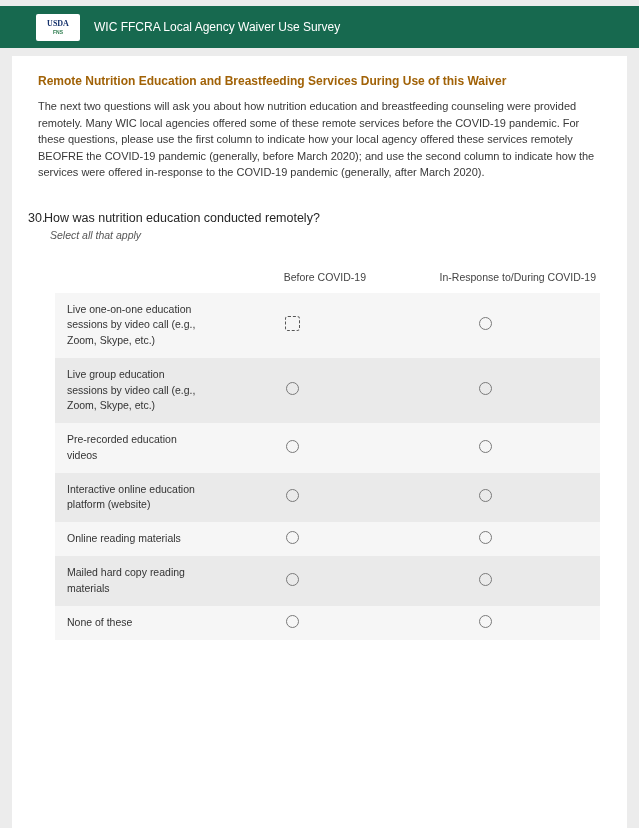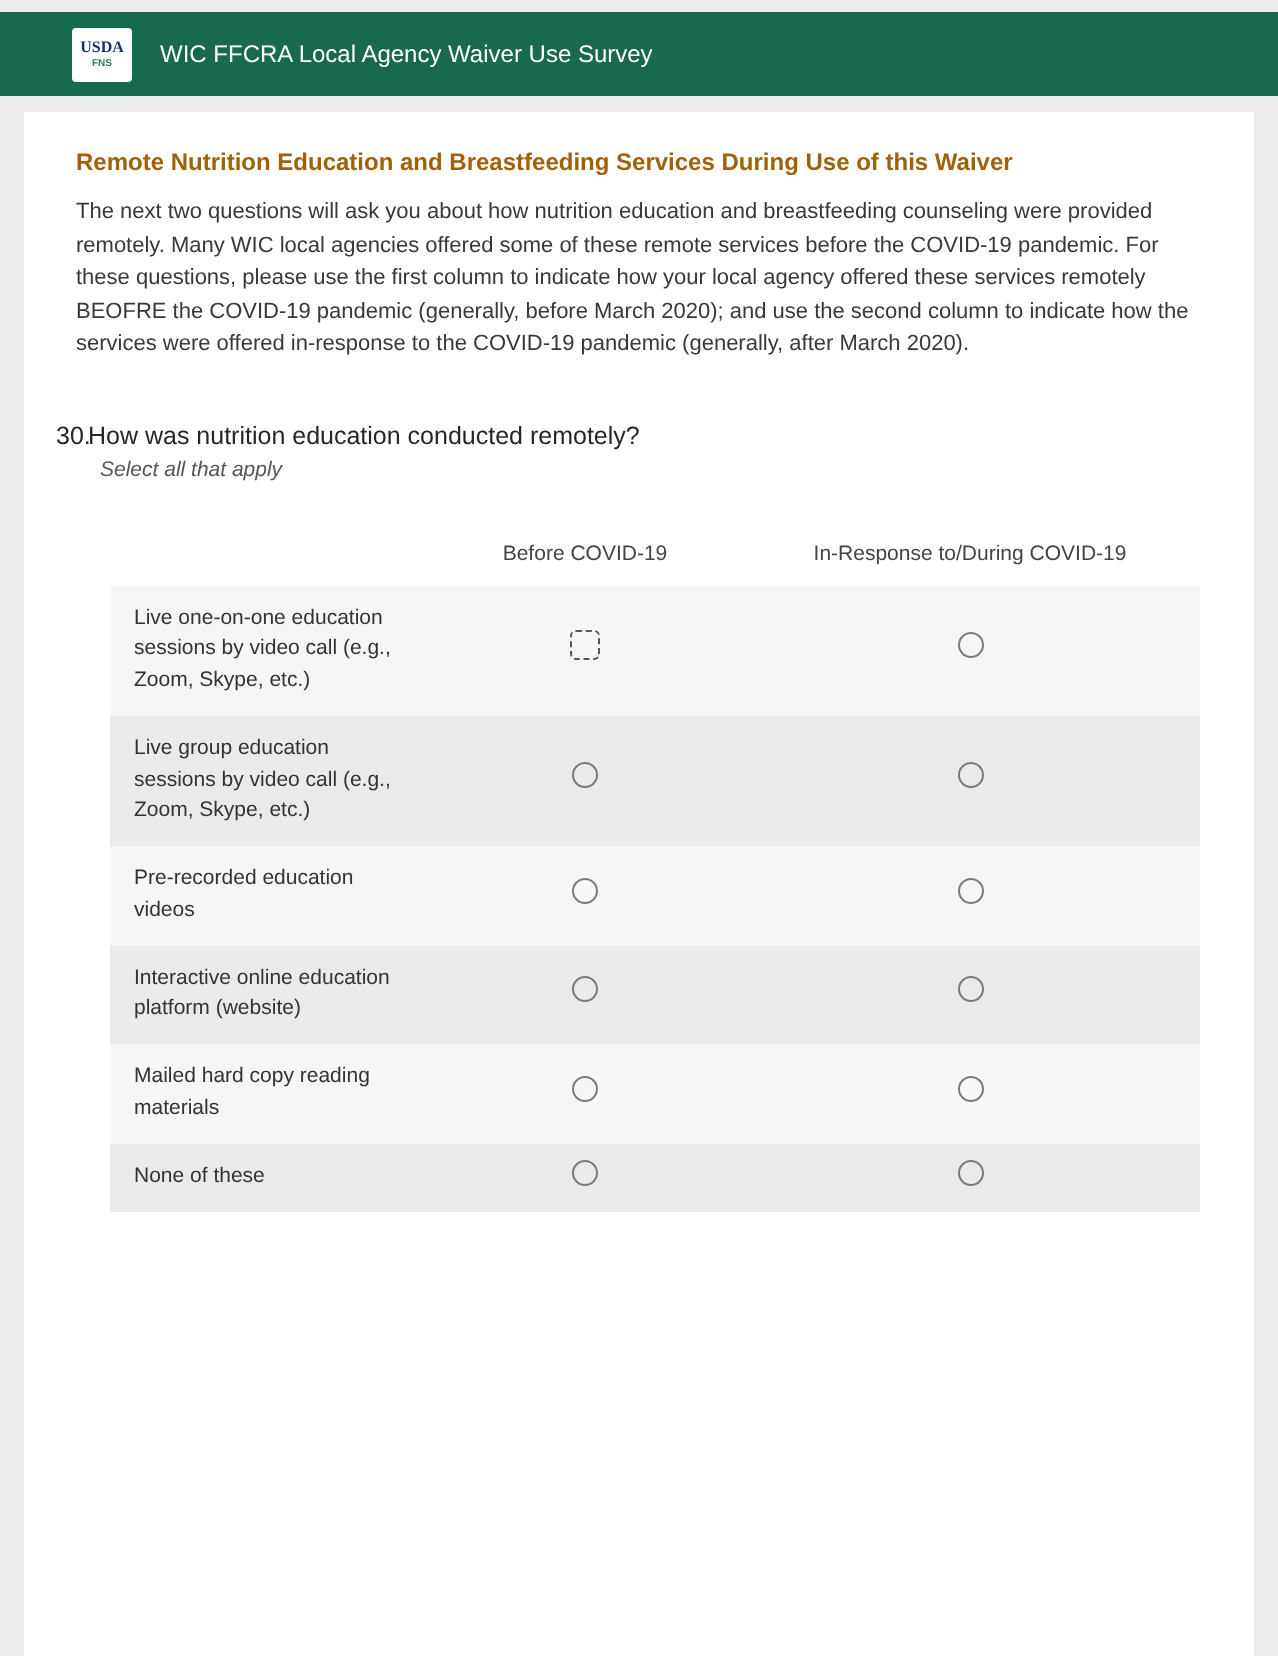--- a/index.html
+++ b/index.html
@@ -9,21 +9,21 @@
     font-family:"Liberation Sans", sans-serif;
     color:#333;
   }
   .top-strip{height:6px;background:#ececec;}
   .app-header{
     height:42px;background:#17694f;
     display:flex;align-items:center;
     padding-left:36px;
   }
   .logo-box{
-    width:30px;height:27px;background:#ffffff;border-radius:2px;
+    width:44px;height:27px;background:#ffffff;border-radius:2px;
     display:flex;flex-direction:column;align-items:center;justify-content:center;
     line-height:1;
   }
   .logo-usda{font-family:"Liberation Serif", serif;font-weight:bold;font-size:8px;color:#15316b;letter-spacing:0;}
   .logo-fns{font-size:5px;color:#2e7d4f;font-weight:bold;margin-top:2px;}
   .app-title{color:#ffffff;font-size:12px;margin-left:14px;}
   .card{
     width:615px;margin:8px auto 0 auto;background:#ffffff;
     padding:16px 26px 40px 26px;box-sizing:border-box;
     min-height:780px;
@@ -41,21 +41,21 @@
   .question-hint{font-size:10.5px;font-style:italic;color:#555;margin:4px 0 0 12px;}
   .matrix-table{
     border-collapse:collapse;margin:24px 0 0 17px;
     width:545px;table-layout:fixed;
   }
   .matrix-table col.c-label{width:160px;}
   .matrix-table col.c-before{width:155px;}
   .matrix-table col.c-during{width:230px;}
   .matrix-table thead th{
     font-size:10.5px;font-weight:400;color:#444;
-    text-align:center;padding:6px 4px 10px 4px;background:#ffffff;
+    text-align:right;padding:6px 4px 10px 4px;background:#ffffff;
   }
   .matrix-table tbody tr:nth-child(odd){background:#f6f6f6;}
   .matrix-table tbody tr:nth-child(even){background:#eaeaea;}
   .label-cell{
     font-size:10.5px;color:#333;line-height:1.5;
     padding:9px 10px 9px 12px;vertical-align:middle;
   }
   .radio-cell{text-align:center;vertical-align:middle;padding:8px 4px;}
   .radio{
     display:inline-block;width:13px;height:13px;
@@ -120,20 +120,25 @@
           <td class="label-cell">Pre-recorded education videos</td>
           <td class="radio-cell"><span class="radio"></span></td>
           <td class="radio-cell"><span class="radio"></span></td>
         </tr>
         <tr>
           <td class="label-cell">Interactive online education platform (website)</td>
           <td class="radio-cell"><span class="radio"></span></td>
           <td class="radio-cell"><span class="radio"></span></td>
         </tr>
         <tr>
+          <td class="label-cell">Online reading materials</td>
+          <td class="radio-cell"><span class="radio"></span></td>
+          <td class="radio-cell"><span class="radio"></span></td>
+        </tr>
+        <tr>
           <td class="label-cell">Mailed hard copy reading materials</td>
           <td class="radio-cell"><span class="radio"></span></td>
           <td class="radio-cell"><span class="radio"></span></td>
         </tr>
         <tr>
           <td class="label-cell">None of these</td>
           <td class="radio-cell"><span class="radio"></span></td>
           <td class="radio-cell"><span class="radio"></span></td>
         </tr>
       </tbody>

